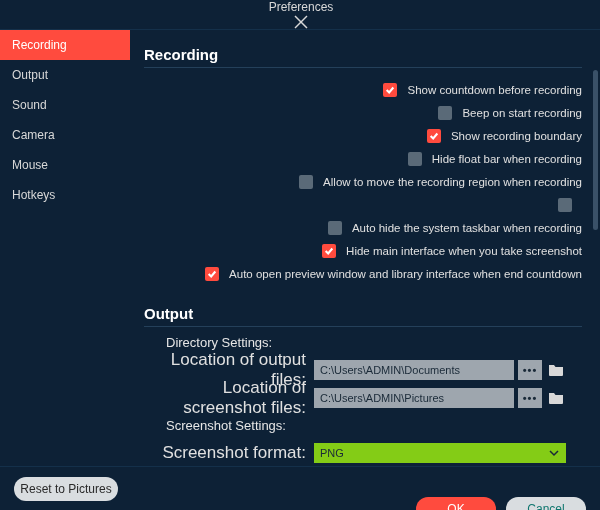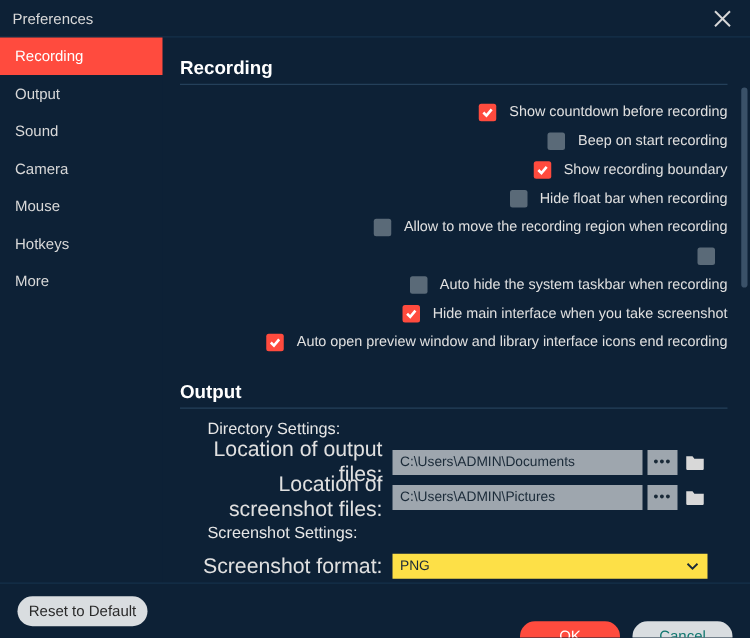--- a/index.html
+++ b/index.html
@@ -1,18 +1,18 @@
 <!DOCTYPE html>
 <html><head>
 <meta charset="utf-8">
 <style>
   * { box-sizing: border-box; margin: 0; padding: 0; font-family: "Segoe UI", Arial, sans-serif; }
   html, body { width: 600px; height: 510px; overflow: hidden; background: #0d2136; }
   .window { width: 600px; height: 510px; display: flex; flex-direction: column; background: #0d2136; color: #e6e6e6; position: relative; }
-  .titlebar { height: 30px; display: flex; align-items: center; justify-content: space-between; padding: 0 8px 0 10px; font-size: 12px; border-bottom: 1px solid #14304a; }
+  .titlebar { height: 30px; display: flex; align-items: center; justify-content: space-between; padding: 0 8px 0 10px; font-size: 12px; border-bottom: 1px solid #14304a; flex-direction: column; }
   .titlebar-title { color: #d8d8d8; }
   .close-btn { width: 28px; height: 28px; display: flex; align-items: center; justify-content: center; cursor: pointer; }
   .close-btn svg { width: 14px; height: 14px; stroke: #d8d8d8; stroke-width: 1.5; }
   .body { flex: 1; display: flex; min-height: 0; }
   .sidebar { width: 130px; background: #0d2136; display: flex; flex-direction: column; padding-top: 0; }
   .sidebar-item { height: 30px; display: flex; align-items: center; padding-left: 12px; font-size: 12px; color: #d8d8d8; cursor: pointer; }
   .sidebar-item.active { background: #ff4b3e; color: #fff; }
   .content-wrap { flex: 1; position: relative; display: flex; min-height: 0; }
   .content { flex: 1; overflow: hidden; padding: 12px 18px 10px 14px; }
   .scrollbar-track { position: absolute; right: 2px; top: 40px; width: 5px; height: 230px; background: transparent; }
@@ -26,21 +26,21 @@
   .checkbox.unchecked { background: #5a6a78; }
   .checkbox.checked { background: #ff4b3e; }
   .checkbox.checked svg { width: 10px; height: 10px; stroke: #fff; stroke-width: 2.5; fill: none; }
   .form-row { display: flex; align-items: center; height: 24px; margin-bottom: 4px; }
   .form-label { width: 170px; text-align: right; font-size: 17px; color: #e0e0e0; padding-right: 8px; }
   .form-input-group { flex: 1; display: flex; align-items: center; gap: 4px; }
   .text-input { flex: 1; height: 20px; background: #9ea6ae; border: none; color: #1a2a38; font-size: 11px; padding: 0 6px; max-width: 200px; }
   .dots-btn { width: 24px; height: 20px; background: #9ea6ae; display: flex; align-items: center; justify-content: center; cursor: pointer; font-size: 11px; color: #1a2a38; font-weight: bold; letter-spacing: 1px; }
   .folder-btn { width: 20px; height: 20px; display: flex; align-items: center; justify-content: center; cursor: pointer; }
   .folder-btn svg { width: 16px; height: 14px; fill: #d8d8d8; }
-  .select { flex: 1; height: 20px; background: #fde047; display: flex; align-items: center; justify-content: space-between; padding: 0 6px; font-size: 11px; color: #1a2a38; cursor: pointer; max-width: 252px; }
+  .select { flex: 1; height: 20px; background: #84cc16; display: flex; align-items: center; justify-content: space-between; padding: 0 6px; font-size: 11px; color: #1a2a38; cursor: pointer; max-width: 252px; }
   .select svg { width: 12px; height: 12px; stroke: #1a2a38; stroke-width: 1.5; fill: none; }
   .footer { height: 44px; border-top: 1px solid #14304a; display: flex; align-items: center; justify-content: space-between; padding: 0 14px; }
   .btn { height: 24px; border-radius: 12px; font-size: 12px; display: flex; align-items: center; justify-content: center; cursor: pointer; border: none; }
   .btn-reset { width: 104px; background: #d9dde0; color: #2a2a2a; }
   .footer-right { display: flex; gap: 10px; margin-top: 41px; }
   .btn-ok { width: 80px; background: #ff4b3e; color: #fff; }
   .btn-cancel { width: 80px; background: #d9dde0; color: #0f766e; }
 </style>
 </head>
 <body>
@@ -71,23 +71,20 @@
         </div>
       <div class="sidebar-item">
           <span>Camera</span>
         </div>
       <div class="sidebar-item">
           <span>Mouse</span>
         </div>
       <div class="sidebar-item">
           <span>Hotkeys</span>
         </div>
-      <div class="sidebar-item">
-          <span>More</span>
-        </div>
     </div>
 
     <div class="content-wrap">
       <div class="content">
 
         <div class="section-title">Recording</div>
         <div class="checks">
           <div class="check-row">
             <span class="checkbox checked">
                 <svg viewBox="0 0 12 12">
@@ -130,21 +127,21 @@
                 </svg>
               </span>
             <span>Hide main interface when you take screenshot</span>
           </div>
           <div class="check-row">
             <span class="checkbox checked">
                 <svg viewBox="0 0 12 12">
                   <polyline points="2,6 5,9 10,3"></polyline>
                 </svg>
               </span>
-            <span>Auto open preview window and library interface icons end recording</span>
+            <span>Auto open preview window and library interface when end countdown</span>
           </div>
         </div>
 
         <div class="section-title inner">Output</div>
 
         <div class="subsection-title">Directory Settings:</div>
 
         <div class="form-row">
           <div class="form-label">Location of output files:</div>
           <div class="form-input-group">
@@ -187,20 +184,20 @@
 
       </div>
       <div class="scrollbar-track">
         <div class="scrollbar-thumb"></div>
       </div>
     </div>
 
   </div>
 
   <div class="footer">
-    <button class="btn btn-reset">Reset to Default</button>
+    <button class="btn btn-reset">Reset to Pictures</button>
     <div class="footer-right">
       <button class="btn btn-ok">OK</button>
       <button class="btn btn-cancel">Cancel</button>
     </div>
   </div>
 
 </div>
 
 </body></html>

